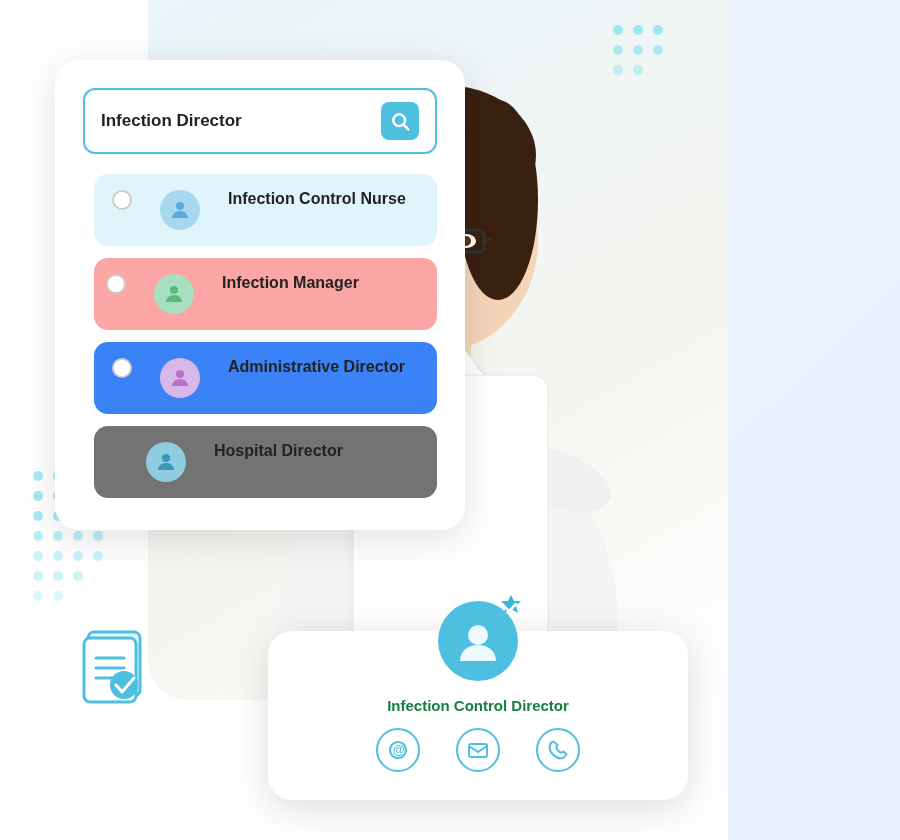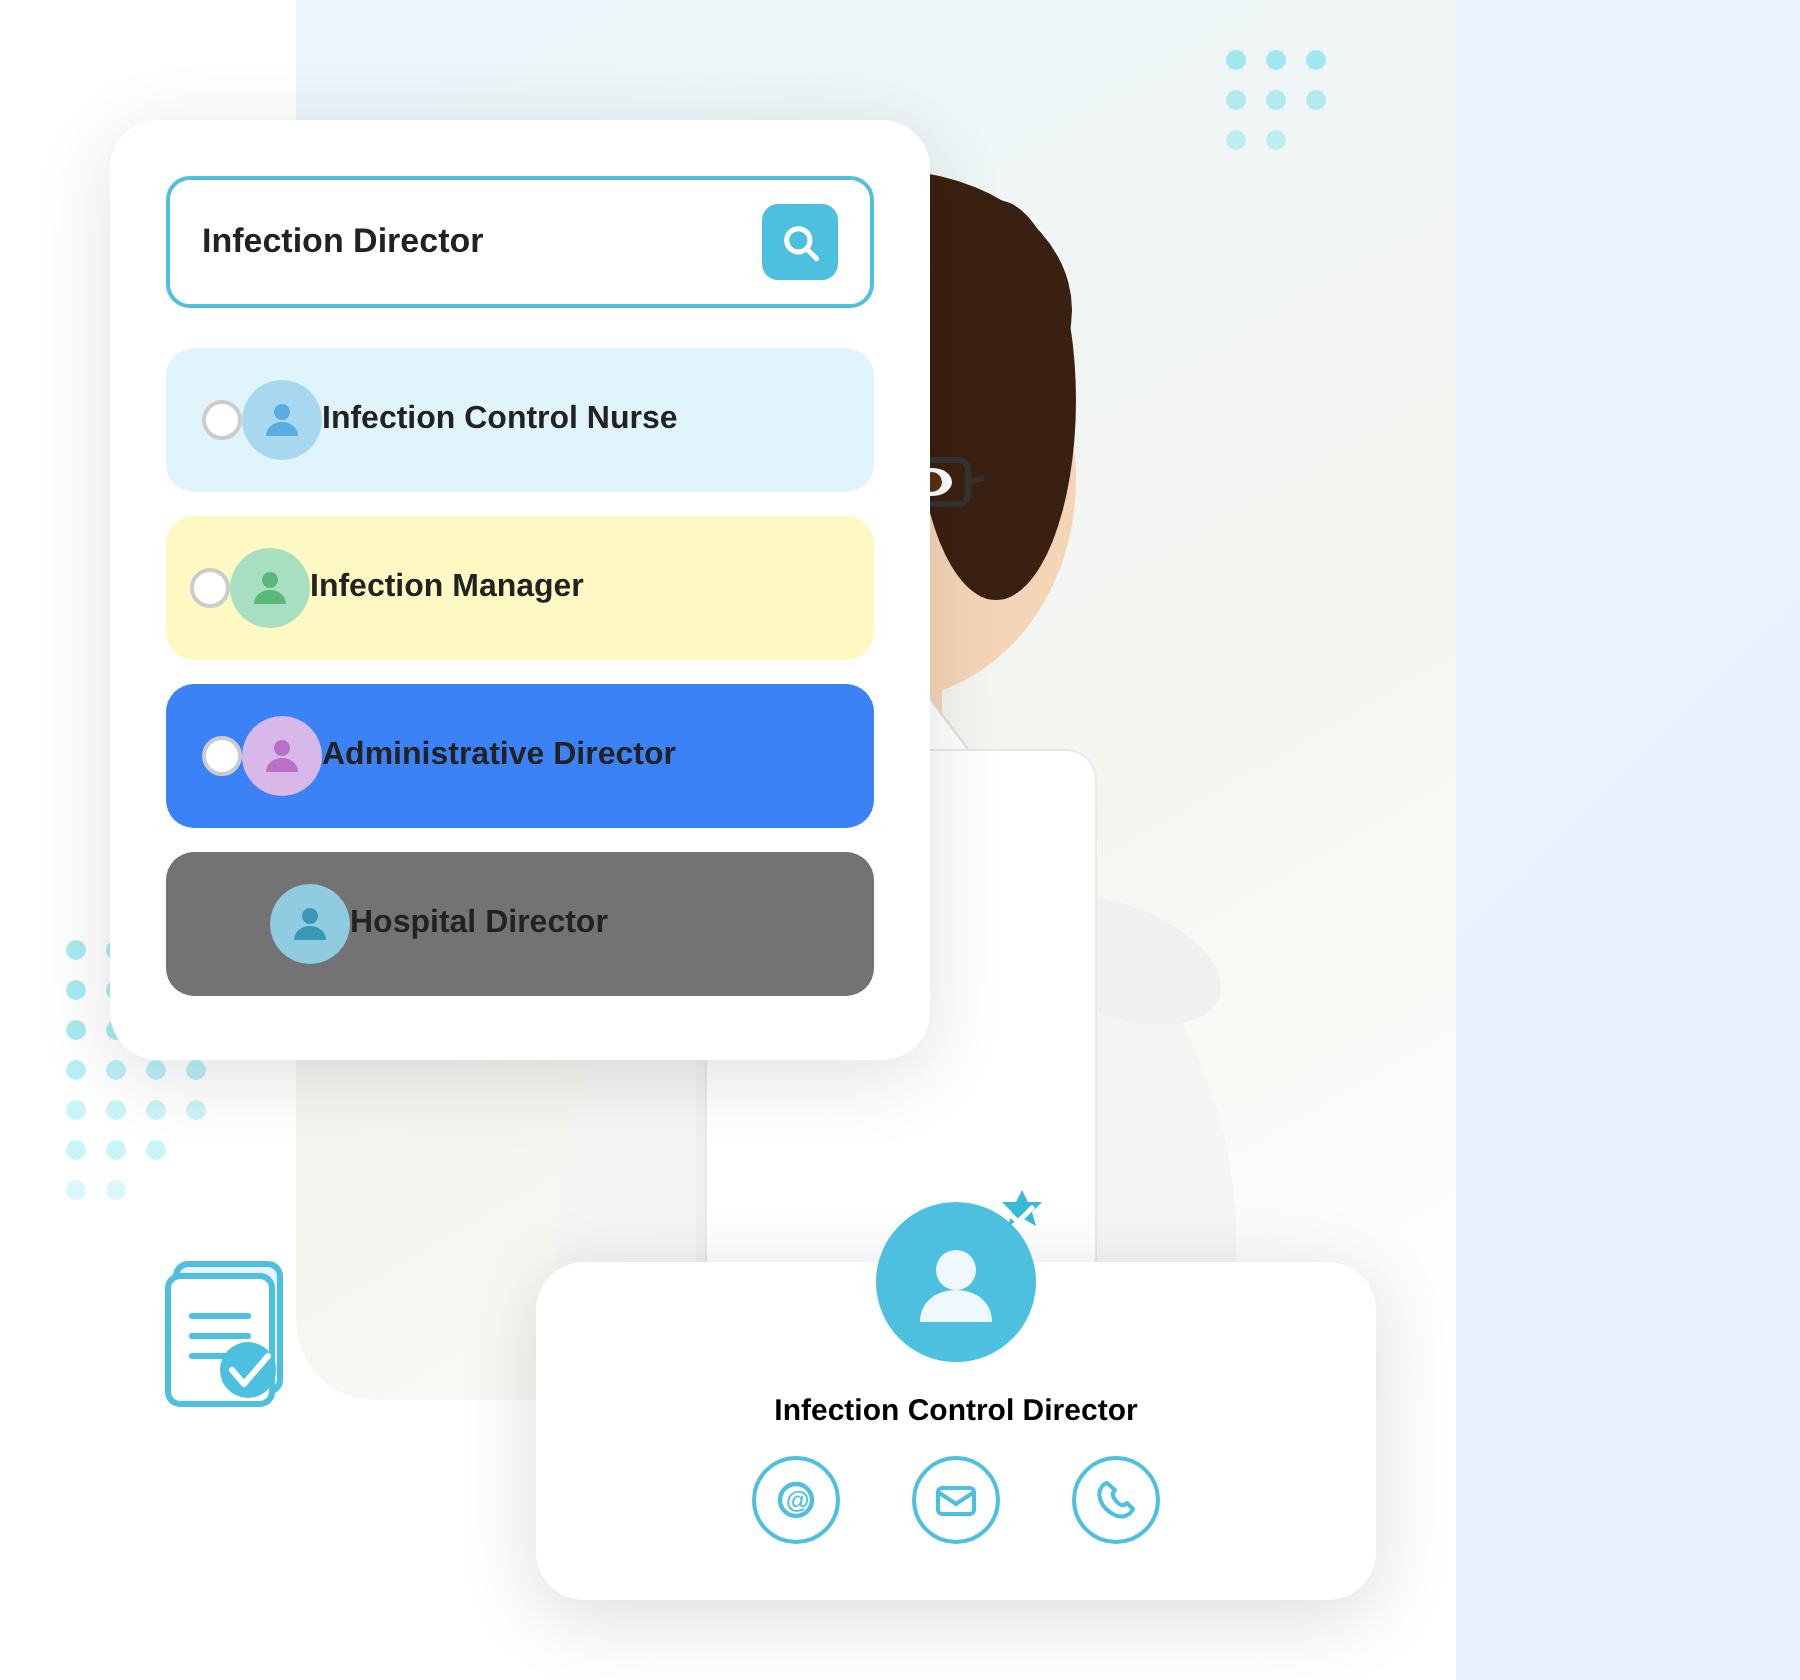--- a/index.html
+++ b/index.html
@@ -67,32 +67,33 @@
     }
 
     .search-btn svg {
       width: 20px;
       height: 20px;
     }
 
     
     .list-item {
       display: flex;
-      align-items: center;
+      align-items: flex-start;
       border-radius: 14px;
       padding: 16px 18px;
       margin-bottom: 12px;
       cursor: pointer;
-      gap: 0;
+      gap: 28px;
+      margin-left: 11px;
     }
 
     .list-item:last-child { margin-bottom: 0; }
 
     .list-item.blue { background: #e0f4fb; }
-    .list-item.green { background: #fef9c3; padding-left: 12px; }
+    .list-item.green { background: #fca5a5; padding-left: 12px; }
     .list-item.pink { background: #3b82f6; }
     .list-item.lightblue { background: #737373; }
 
     .radio-dot {
       width: 20px;
       height: 20px;
       border-radius: 50%;
       border: 2px solid #ccc;
       flex-shrink: 0;
       background: #fff;
@@ -147,21 +148,21 @@
     .profile-name {
       font-size: 22px;
       font-weight: 800;
       color: #111;
       margin-bottom: 6px;
     }
 
     .profile-title {
       font-size: 15px;
       font-weight: 700;
-      color: #000000;
+      color: #15803d;
       margin-bottom: 4px;
     }
 
     .profile-company {
       font-size: 15px;
       font-weight: 700;
       color: #333;
       margin-bottom: 20px;
     }
 

